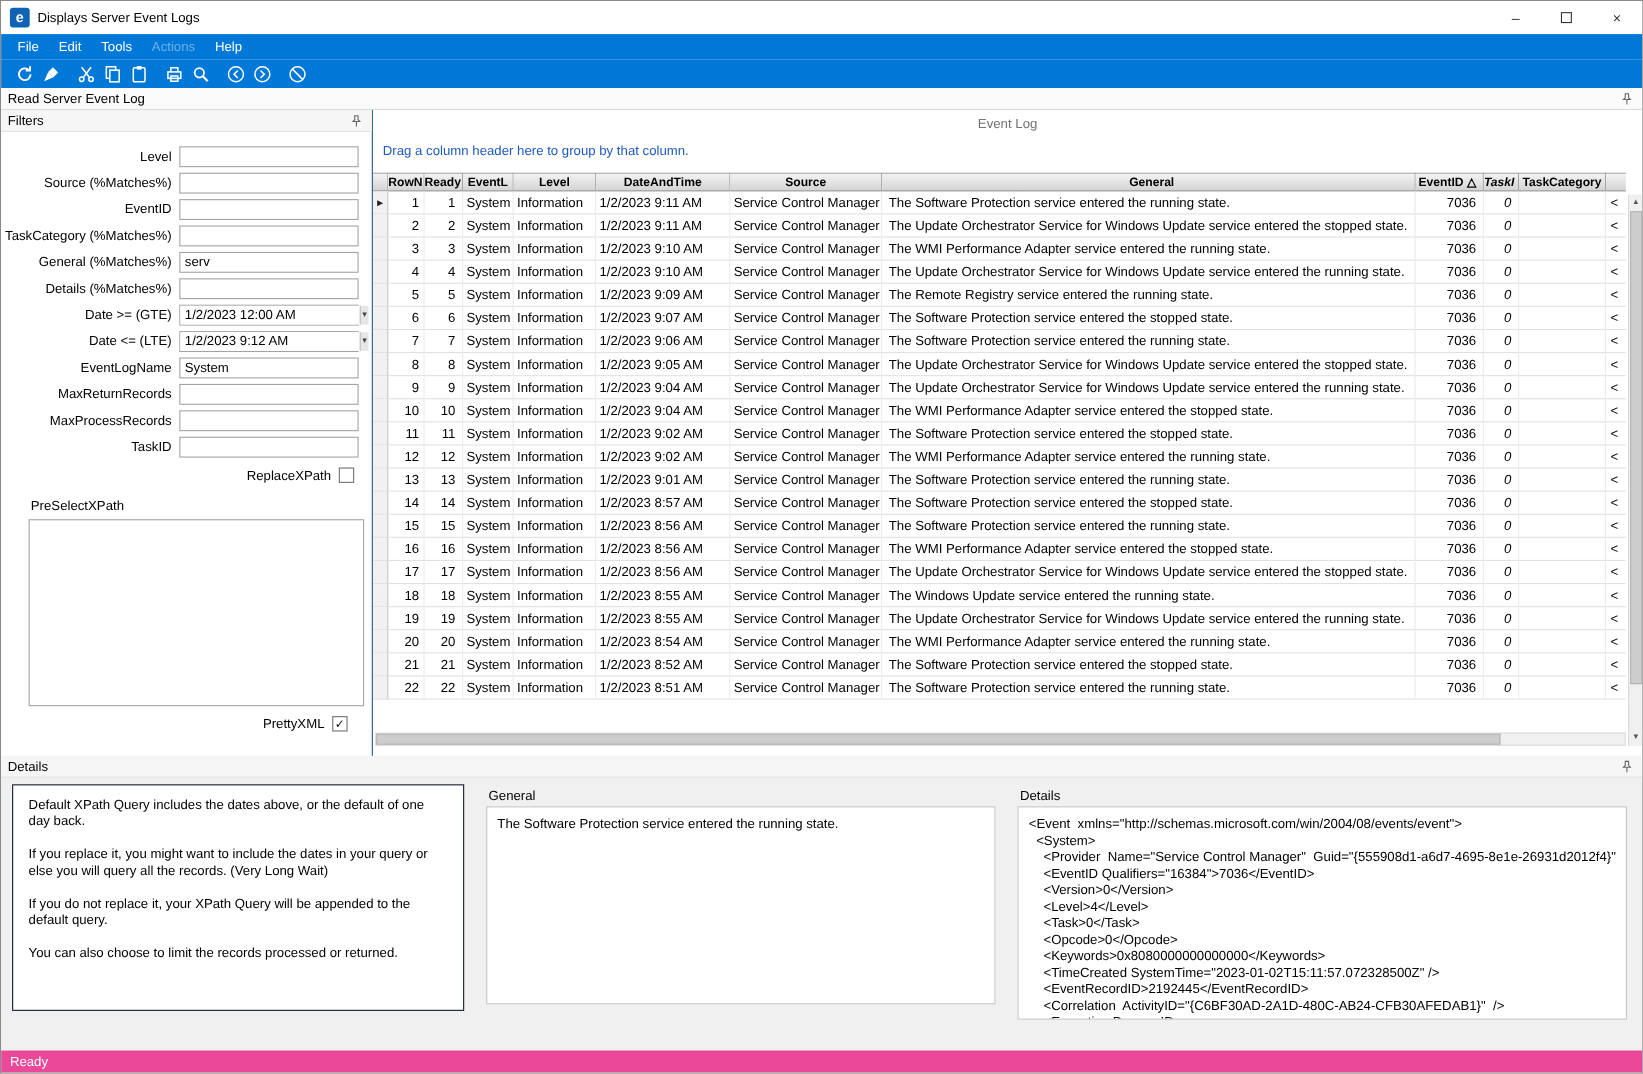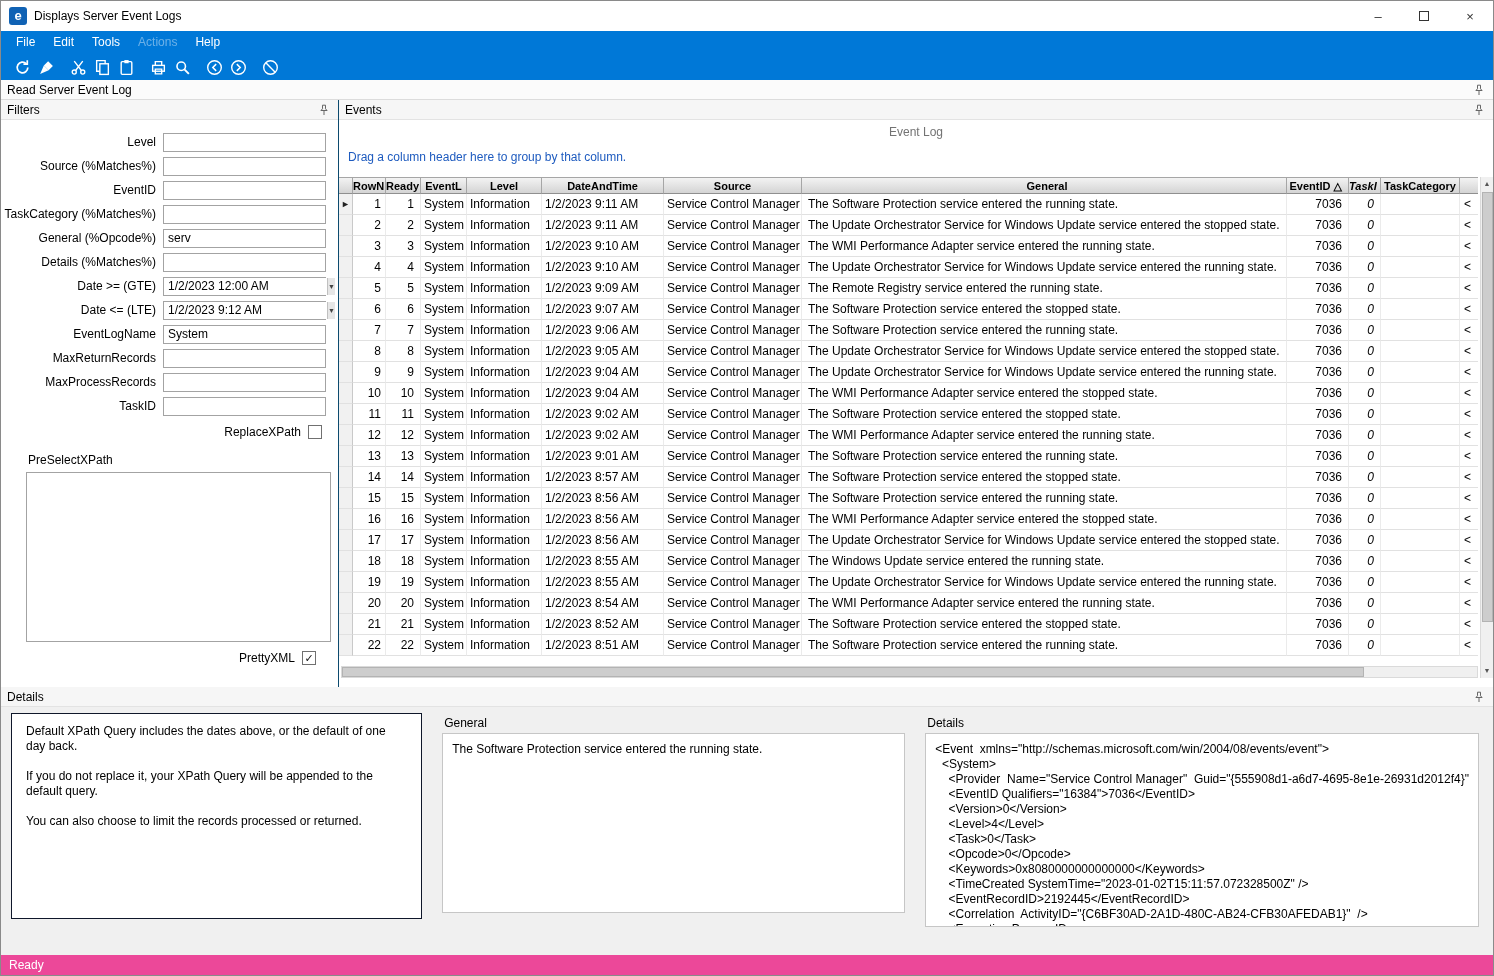--- a/index.html
+++ b/index.html
@@ -241,21 +241,21 @@
         </div>
         <div class="f-row">
           <label class="f-label">EventID</label>
           <input class="f-input" style="">
         </div>
         <div class="f-row">
           <label class="f-label">TaskCategory (%Matches%)</label>
           <input class="f-input" style="">
         </div>
         <div class="f-row">
-          <label class="f-label">General (%Opcode%)</label>
+          <label class="f-label">General (%Matches%)</label>
           <input class="f-input" value="serv" style="">
         </div>
         <div class="f-row">
           <label class="f-label">Details (%Matches%)</label>
           <input class="f-input" style="">
         </div>
         <div class="f-row">
           <label class="f-label">Date &gt;= (GTE)</label>
           <div class="combo">
             <input class="combo-input" value="1/2/2023 12:00 AM" style="">
@@ -292,29 +292,20 @@
     </div>
     <div class="pre-label">PreSelectXPath</div>
     <textarea class="pre-text" style=""></textarea>
     <div class="chk-row pretty">
       <label>PrettyXML</label>
       <span class="checkbox" id="chk-pretty">✓</span>
     </div>
   </div>
 
   <div class="events">
-    <div class="panel-header">
-      <span>Events</span>
-      <span class="pin">
-        <svg viewBox="0 0 12 12">
-            <path d="M4.5 1.2h3v3.6l1.6 1.7H2.9l1.6-1.7z" fill="none" stroke="#666" stroke-width="1"></path>
-            <line x1="6" y1="6.6" x2="6" y2="11" stroke="#666" stroke-width="1"></line>
-          </svg>
-      </span>
-    </div>
     <div class="grid-title">Event Log</div>
     <div class="group-hint">Drag a column header here to group by that column.</div>
     <div class="grid">
       <div class="grid-header" id="grid-header">
           <div class="hcell c-sel"></div>
           <div class="hcell c-rownum">RowN △</div>
           <div class="hcell c-proc">Ready</div>
           <div class="hcell c-eventl">EventL</div>
           <div class="hcell c-level">Level</div>
           <div class="hcell c-date">DateAndTime</div>
@@ -654,20 +645,21 @@
     <span class="pin">
       <svg viewBox="0 0 12 12">
           <path d="M4.5 1.2h3v3.6l1.6 1.7H2.9l1.6-1.7z" fill="none" stroke="#666" stroke-width="1"></path>
           <line x1="6" y1="6.6" x2="6" y2="11" stroke="#666" stroke-width="1"></line>
         </svg>
     </span>
   </div>
   <div class="details-content">
     <div class="help-box" id="help-box">
         <p>Default XPath Query includes the dates above, or the default of one day back.</p>
+        <p>If you replace it, you might want to include the dates in your query or else you will query all the records. (Very Long Wait)</p>
         <p>If you do not replace it, your XPath Query will be appended to the default query.</p>
         <p>You can also choose to limit the records processed or returned.</p>
       </div>
     <div class="sec sec-general">
       <div class="sec-label">General</div>
       <div class="sec-box">The Software Protection service entered the running state.</div>
     </div>
     <div class="sec sec-xml">
       <div class="sec-label">Details</div>
       <div class="sec-box" id="xml-box">&lt;Event  xmlns="http://schemas.microsoft.com/win/2004/08/events/event"&gt;

